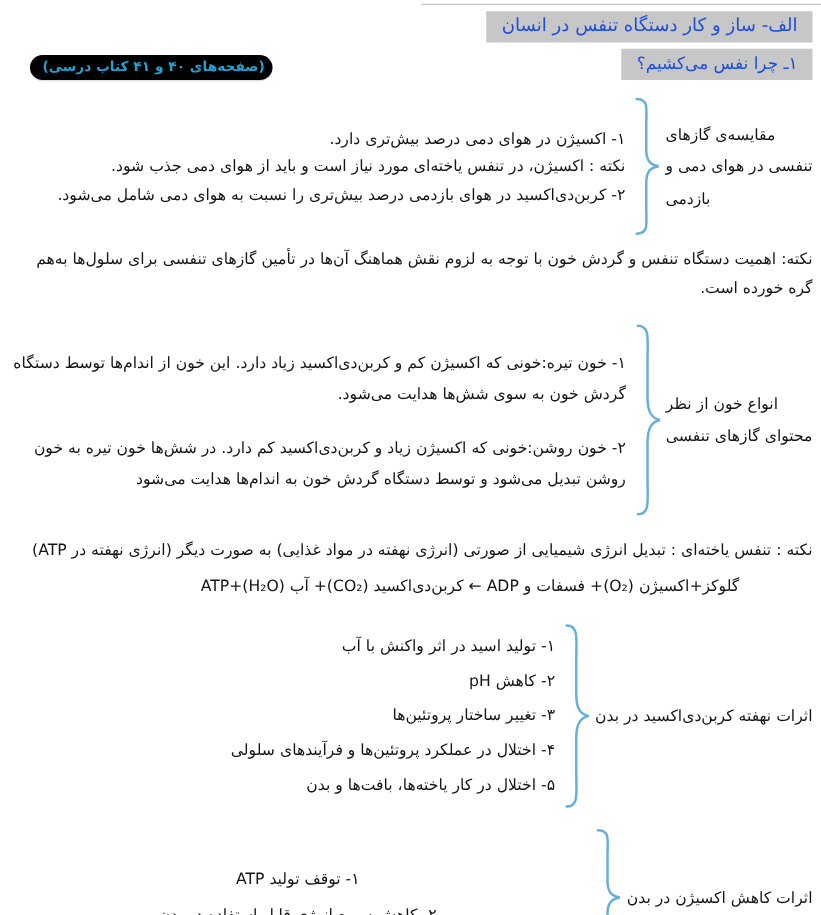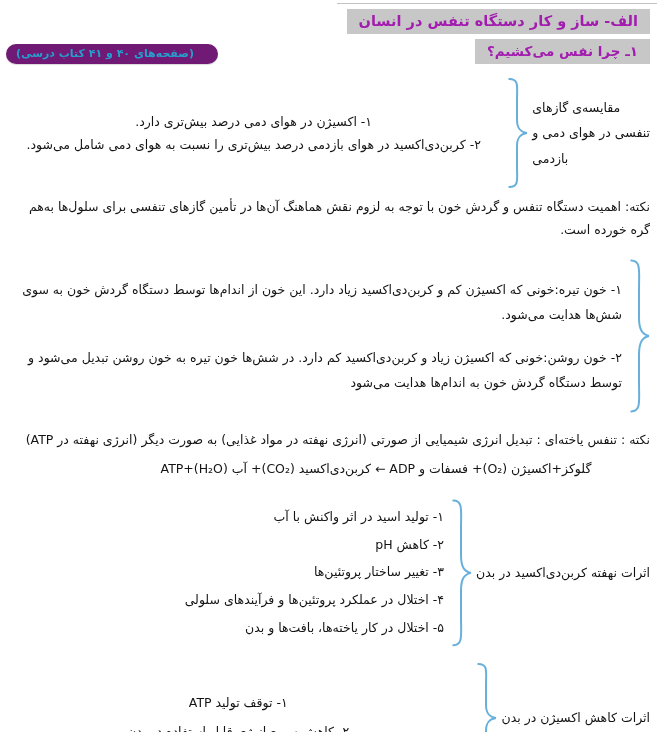--- a/index.html
+++ b/index.html
@@ -19,32 +19,32 @@
     position: absolute;
     top: 3px; right: 0;
     width: 320px; height: 1px;
     background: #c3c3c3;
   }
   .h1bar, .h2bar {
     width: fit-content;
     margin-left: auto;
     margin-right: 0;
     background: #c7c7c7;
-    color: #a21caf;
-    font-weight: bold;
+    color: #1d4ed8;
+    font-weight: normal;
     padding: 4px 12px 5px 12px;
   }
   .h1bar { margin-top: 9px; font-size: 14.5px; }
   .h2bar { margin-top: 5px; font-size: 13.5px; }
   .pageref {
     position: absolute;
-    top: 44px; left: 6px;
-    background: #701a75;
+    top: 44px; left: 24px;
+    background: #000000;
     border-radius: 10px;
-    padding: 3px 24px 4px 10px;
+    padding: 3px 6px 4px 10px;
     color: #24a0cf;
     font-size: 11px;
     font-weight: bold;
     box-shadow: 0 1px 1px rgba(0,0,0,0.15);
   }
   .section {
     display: flex;
     align-items: center;
   }
   .sec1 { margin-top: 14px; }
@@ -60,21 +60,21 @@
     padding-left: 4px;
   }
   .brace {
     flex-shrink: 0;
     width: 22px;
     align-self: stretch;
     display: block;
   }
   .brace svg { width: 100%; height: 100%; display: block; }
   .items { flex: 1 1 auto; padding-right: 6px; }
-  .sec1 .item { line-height: 1.55; margin: 3px 0; text-align: center; }
+  .sec1 .item { line-height: 1.55; margin: 3px 0; }
   .sec2 .item { line-height: 2.0; margin: 18px 0; }
   .sec3 .item { line-height: 1.5; margin: 9px 0; }
   .sec4 .item { line-height: 1.5; margin: 10px 0; text-align: center; }
   .note {
     line-height: 1.8;
     margin-top: 8px;
   }
   .note.tight { margin-top: 16px; }
   .equation {
     margin-top: 6px;
@@ -102,27 +102,30 @@
   <div class="label">مقایسه‌ی گازهای
 تنفسی در هوای دمی و
 بازدمی</div>
   <div class="brace">
     <svg viewBox="0 0 20 100" preserveAspectRatio="none" aria-hidden="true">
       <path d="M3,1 C12,1 10,8 10,20 L10,38 C10,46 13,49 19,50 C13,51 10,54 10,62 L10,80 C10,92 12,99 3,99" fill="none" stroke="#68b0dc" stroke-width="2" stroke-linecap="round" vector-effect="non-scaling-stroke"></path>
     </svg>
   </div>
   <div class="items">
     <div class="item">۱- اکسیژن در هوای دمی درصد بیش‌تری دارد.</div>
+    <div class="item">نکته : اکسیژن، در تنفس یاخته‌ای مورد نیاز است و باید از هوای دمی جذب شود.</div>
     <div class="item">۲- کربن‌دی‌اکسید در هوای بازدمی درصد بیش‌تری را نسبت به هوای دمی شامل می‌شود.</div>
   </div>
 </section>
 
 <p class="note">نکته: اهمیت دستگاه تنفس و گردش خون با توجه به لزوم نقش هماهنگ آن‌ها در تأمین گازهای تنفسی برای سلول‌ها به‌هم گره خورده است.</p>
 
 <section class="section sec2">
+  <div class="label">انواع خون از نظر
+محتوای گازهای تنفسی</div>
   <div class="brace">
     <svg viewBox="0 0 20 100" preserveAspectRatio="none" aria-hidden="true">
       <path d="M3,1 C12,1 10,8 10,20 L10,38 C10,46 13,49 19,50 C13,51 10,54 10,62 L10,80 C10,92 12,99 3,99" fill="none" stroke="#68b0dc" stroke-width="2" stroke-linecap="round" vector-effect="non-scaling-stroke"></path>
     </svg>
   </div>
   <div class="items">
     <div class="item">۱- خون تیره:خونی که اکسیژن کم و کربن‌دی‌اکسید زیاد دارد. این خون از اندام‌ها توسط دستگاه گردش خون به سوی شش‌ها هدایت می‌شود.</div>
     <div class="item">۲- خون روشن:خونی که اکسیژن زیاد و کربن‌دی‌اکسید کم دارد. در شش‌ها خون تیره به خون روشن تبدیل می‌شود و توسط دستگاه گردش خون به اندام‌ها هدایت می‌شود</div>
   </div>
 </section>

